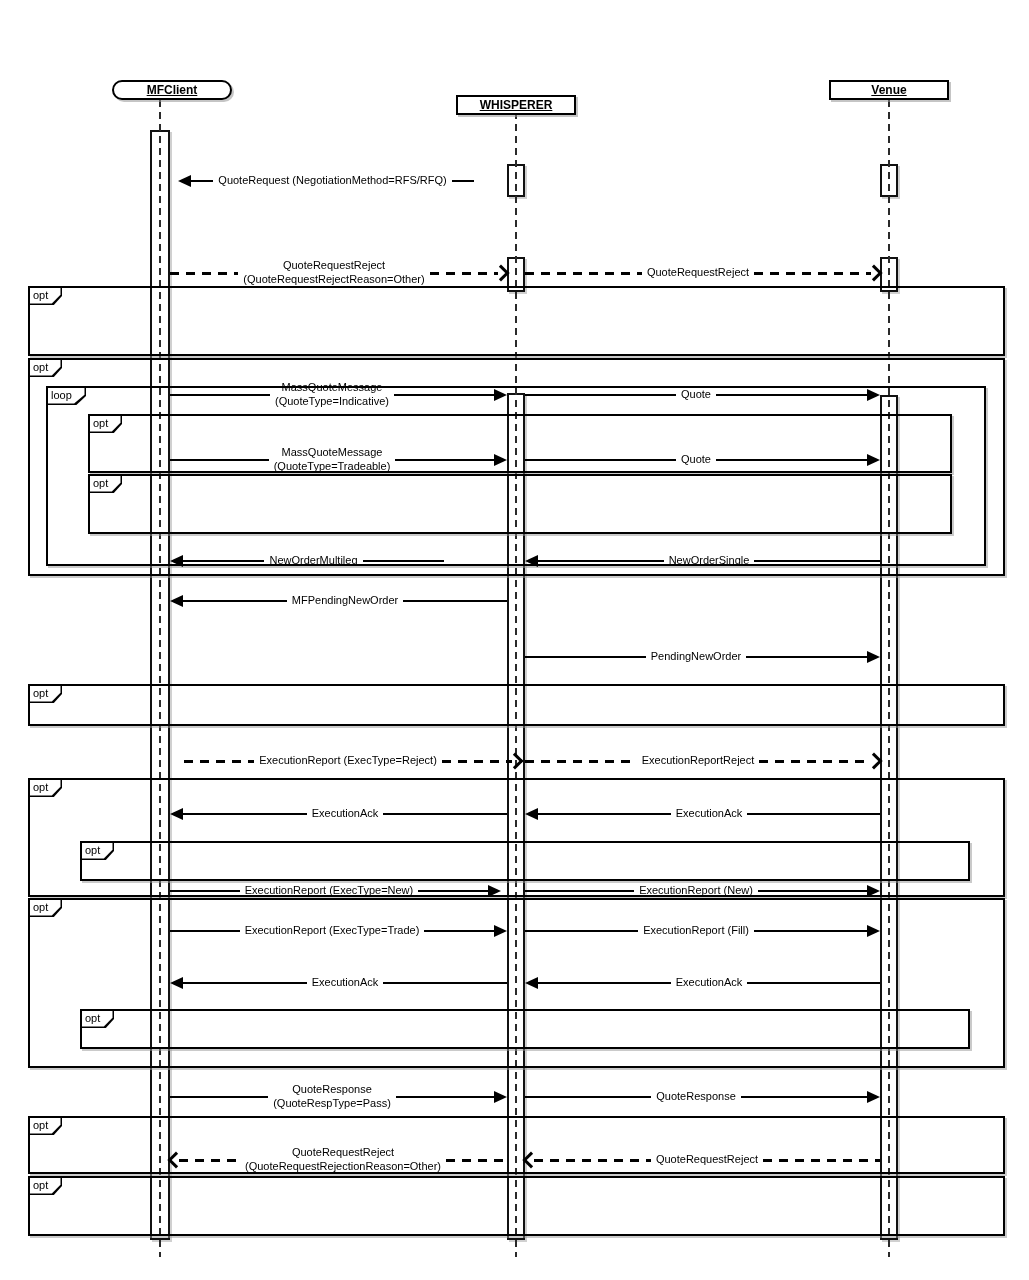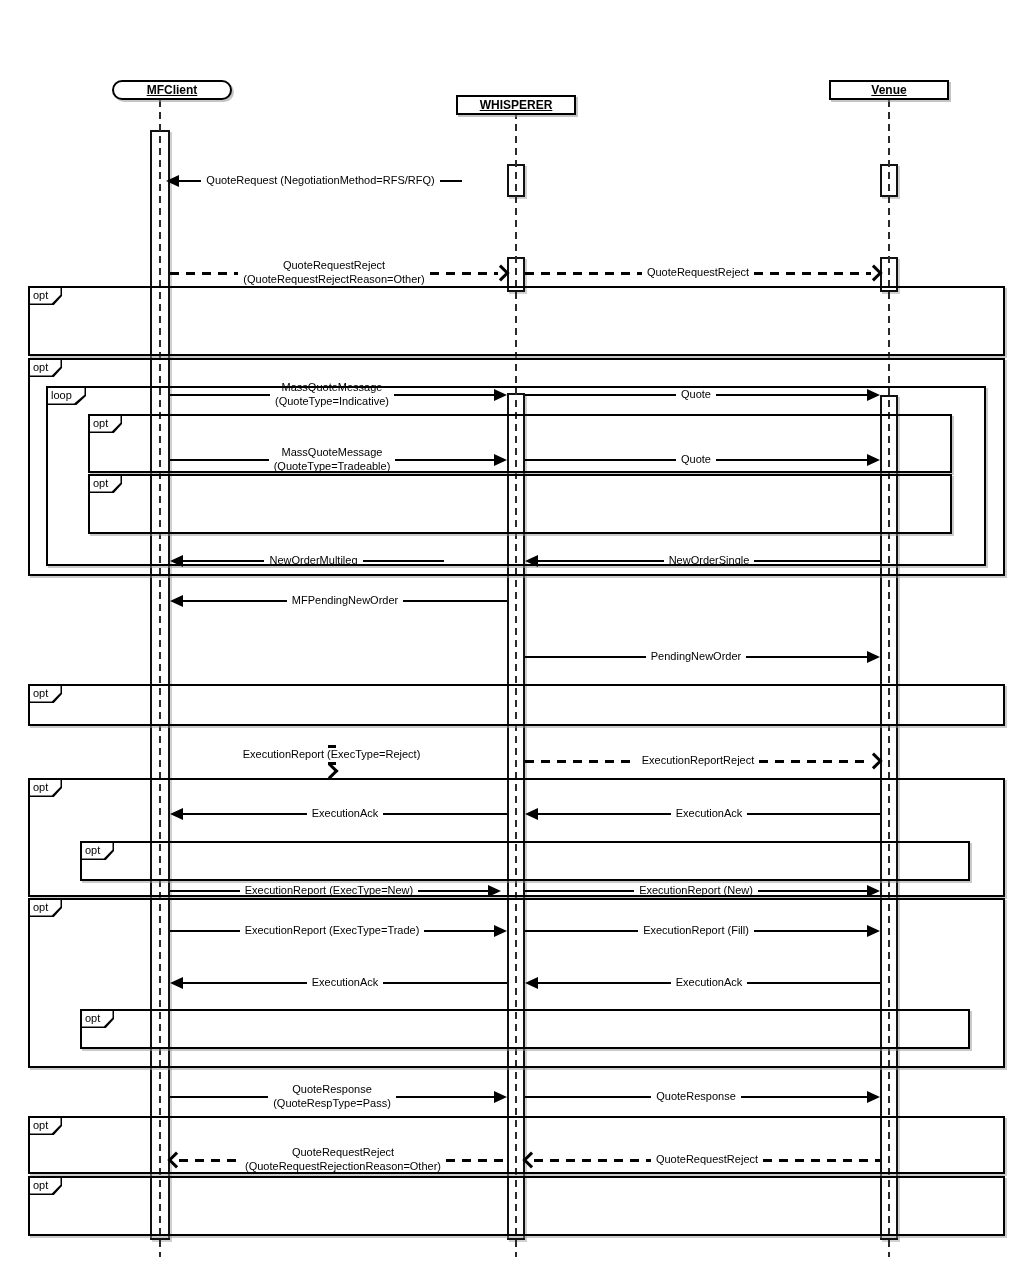--- a/index.html
+++ b/index.html
@@ -148,21 +148,21 @@
     </div>
   </div>
   <div class="frame" style="left:28px;top:1130px;width:977px;height:60px;">
     <div class="tab" style="width:34px;">
       <div class="tab-bg"></div>
       <div class="tab-fg"></div>
       <div class="tab-t">opt</div>
     </div>
   </div>
 
-  <div class="msg" style="left:166px;top:165px;width:296px;">
+  <div class="msg" style="left:178px;top:165px;width:296px;">
     <span class="head-l"></span>
     <span class="seg"></span>
     <span class="lbl">
         <span class="l1">QuoteRequest (NegotiationMethod=RFS/RFQ)</span>
       </span>
     <span class="seg"></span>
   </div>
 
 
   <div class="msg dashed" style="left:170px;top:257px;width:337px;">
@@ -251,21 +251,21 @@
 
   <div class="msg" style="left:170px;top:585px;width:337px;">
     <span class="head-l"></span>
     <span class="seg"></span>
     <span class="lbl">
         <span class="l1">MFPendingNewOrder</span>
       </span>
     <span class="seg"></span>
   </div>
 
-  <div class="msg dashed" style="left:163px;top:745px;width:337px;flex-direction:column;">
+  <div class="msg dashed" style="left:184px;top:745px;width:337px;">
     <span class="seg"></span>
     <span class="lbl">
         <span class="l1">ExecutionReport (ExecType=Reject)</span>
       </span>
     <span class="seg"></span>
     <span class="ohead-r"></span>
   </div>
 
   <div class="msg dashed" style="left:525px;top:745px;width:355px;">
     <span class="seg"></span>

